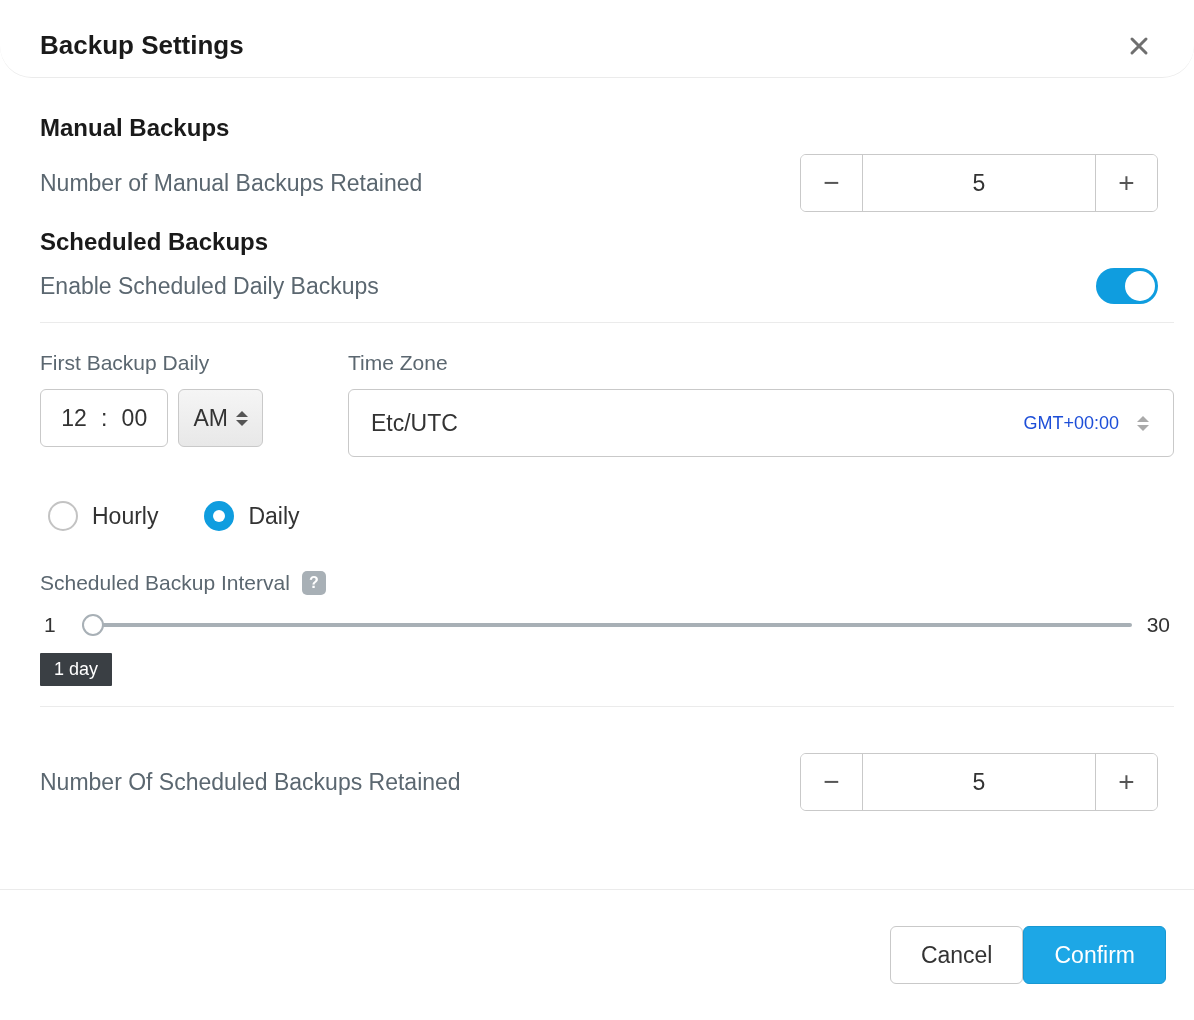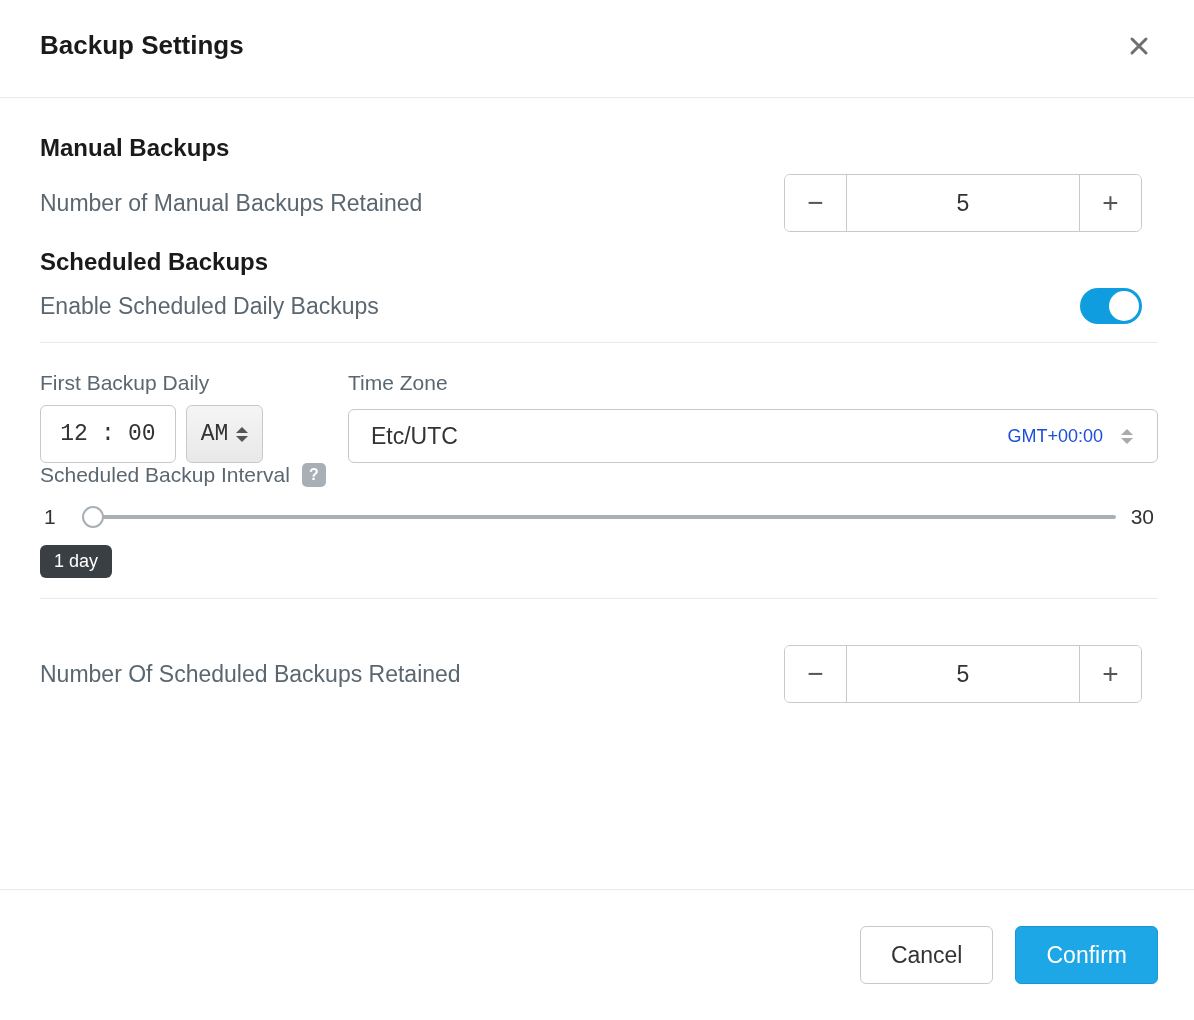--- a/index.html
+++ b/index.html
@@ -15,40 +15,41 @@
     background: #fff;
     position: relative;
     display: flex;
     flex-direction: column;
   }
   
   .dialog-header {
     display: flex;
     align-items: center;
     justify-content: space-between;
-    padding: 30px 40px 36px 40px;
+    padding: 30px 40px 16px 40px;
     border-bottom: 1px solid #ebebeb;
+    border-radius: 32px;
   }
   .dialog-title {
     font-size: 26px;
     font-weight: 700;
     color: #1a1a1a;
   }
   .close-btn {
     font-size: 30px;
     color: #6f6f6f;
     cursor: pointer;
     line-height: 1;
     width: 30px; height: 30px;
     display: flex; align-items: center; justify-content: center;
   }
   
   .dialog-body {
     flex: 1;
-    padding: 30px 36px 0 40px;
+    padding: 30px 20px 0 40px;
   }
   .section-heading {
     font-size: 24px;
     font-weight: 700;
     color: #1a1a1a;
     margin: 6px 0 12px 0;
   }
   .field-row {
     display: flex;
     align-items: center;
@@ -114,23 +115,22 @@
   }
   .col-time { width: 280px; flex: 0 0 auto; }
   .col-tz   { flex: 1; }
   .stack-label {
     font-size: 21px;
     color: #5b6770;
     margin-bottom: 14px;
   }
   .time-group {
     display: inline-flex;
-    align-items: center;
+    align-items: flex-start;
     height: 50px;
-    font-family: Liberation Mono, monospace;
   }
   .time-box {
     display: inline-flex;
     align-items: center;
     justify-content: center;
     border: 1px solid #c9c9c9;
     border-radius: 6px;
     background: #fff;
     height: 58px;
     padding: 0 16px;
@@ -166,21 +166,21 @@
     border-right: 6px solid transparent;
   }
   .sort-icon .up   { border-bottom: 6px solid #555; margin-bottom: 3px; }
   .sort-icon .down { border-top: 6px solid #555; }
   .sort-icon.faded .up   { border-bottom-color: #aaa; }
   .sort-icon.faded .down { border-top-color: #aaa; }
   .tz-select {
     display: flex;
     align-items: center;
     justify-content: space-between;
-    height: 54px;
+    height: 68px;
     border: 1px solid #c9c9c9;
     border-radius: 6px;
     padding: 0 24px 0 22px;
     background: #fff;
     cursor: pointer;
   }
   .tz-value {
     font-size: 23px;
     color: #333;
   }
@@ -277,35 +277,34 @@
     background: #fff;
     border: 2px solid #a8b0b6;
     cursor: pointer;
   }
   .slider-badge {
     display: inline-block;
     background: #3a3f44;
     color: #fff;
     font-size: 18px;
     padding: 6px 14px;
-    border-radius: 6px;
+    border-radius: 1px;
     margin: 6px 0 0 0;
   }
   .section-divider {
     border: none;
     border-top: 1px solid #ebebeb;
     margin: 20px 0 46px 0;
   }
   
   .dialog-footer {
     border-top: 1px solid #ebebeb;
-    padding: 36px 36px;
+    padding: 36px 28px;
     display: flex;
     justify-content: flex-end;
-    gap: 22px;
   }
   .btn {
     height: 58px;
     padding: 0 30px;
     border-radius: 6px;
     font-size: 23px;
     display: inline-flex; align-items: center; justify-content: center;
     cursor: pointer;
     user-select: none;
   }
@@ -390,20 +389,30 @@
             <span class="sort-icon faded">
               <span class="tri up"></span>
                 <span class="tri down"></span>
             </span>
           </span>
         </div>
       </div>
     </div>
 
     
+    <div class="radio-row">
+      <div class="radio-item">
+        <span class="radio-circle"></span>
+        <span class="radio-label">Hourly</span>
+      </div>
+      <div class="radio-item">
+        <span class="radio-circle selected"></span>
+        <span class="radio-label">Daily</span>
+      </div>
+    </div>
 
     
     <div class="slider-heading">
       <span>Scheduled Backup Interval</span>
       <span class="help-badge">?</span>
     </div>
     <div class="slider-row">
       <span class="slider-end">1</span>
       <div class="slider-track-wrap">
         <div class="slider-track"></div>

